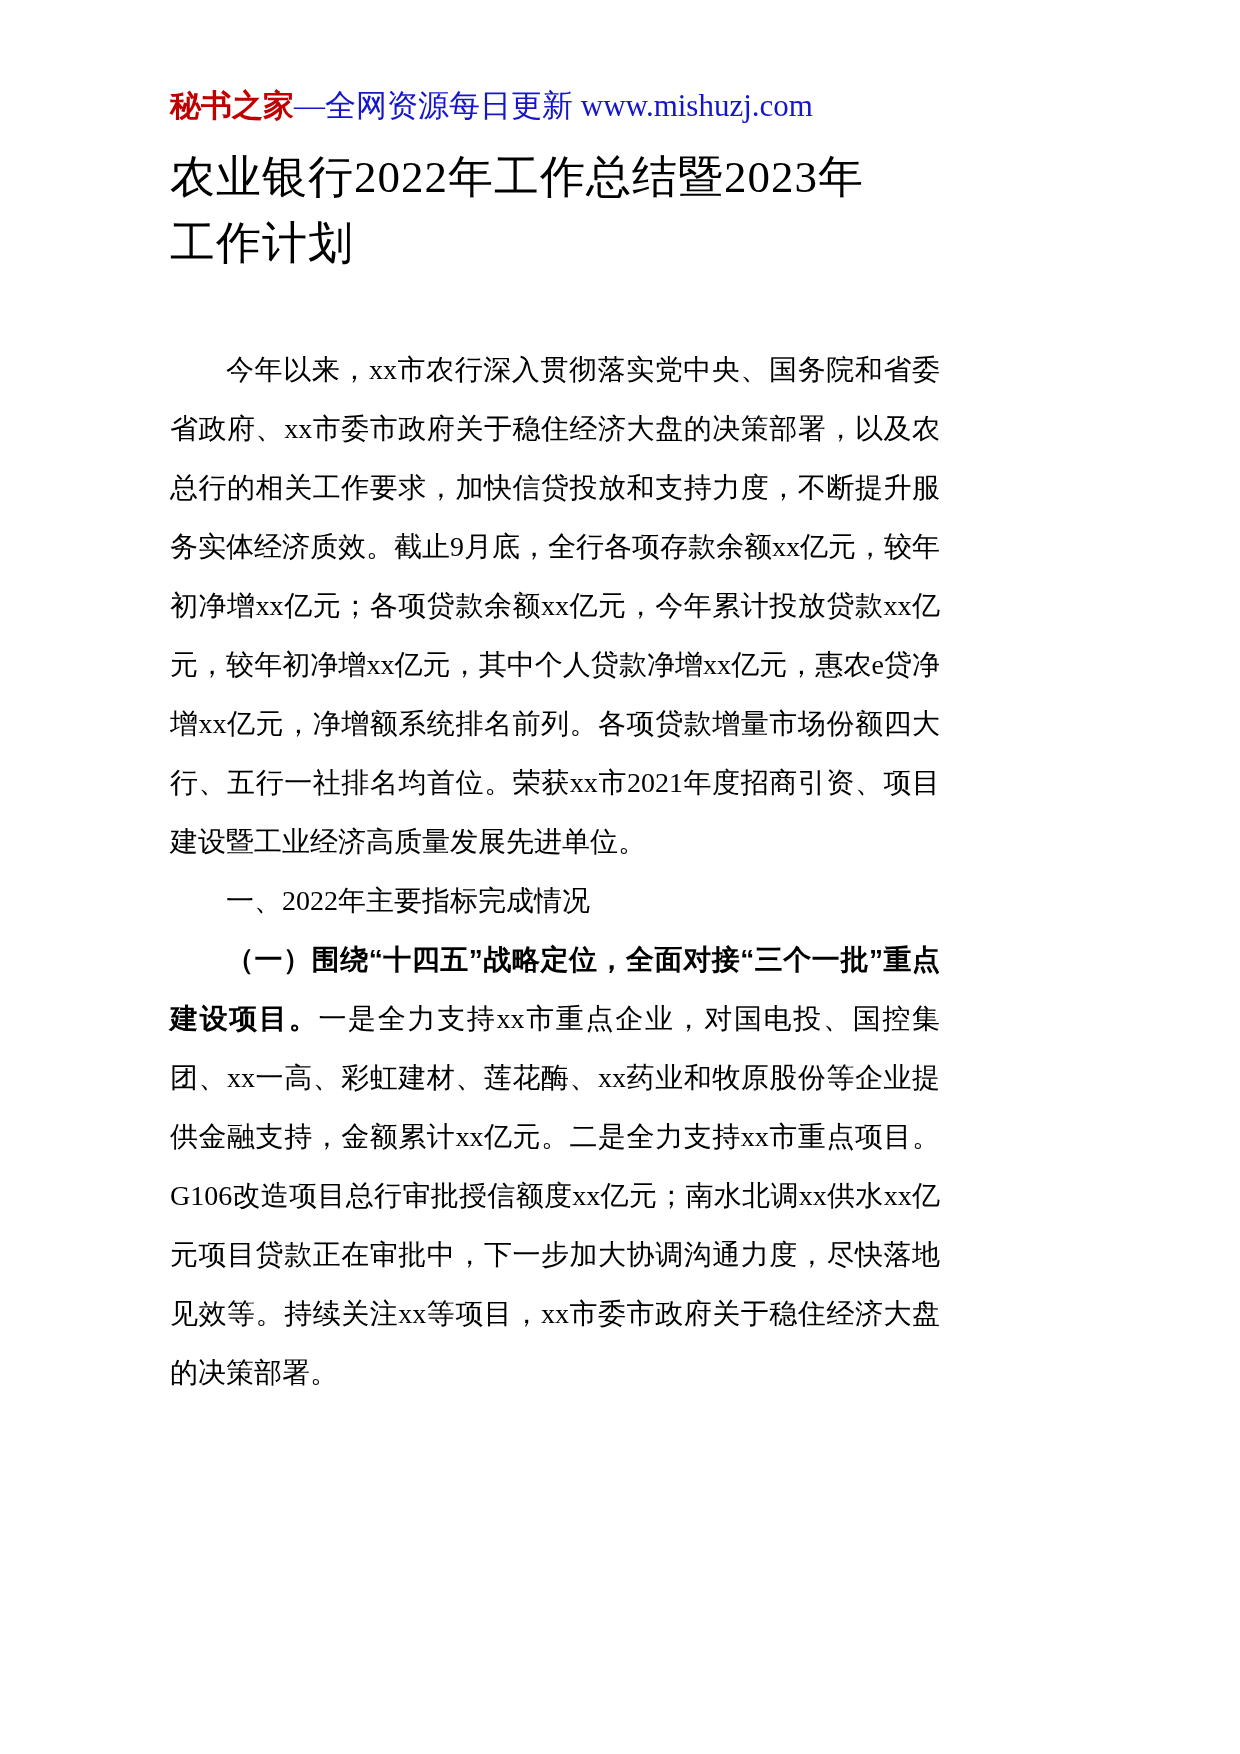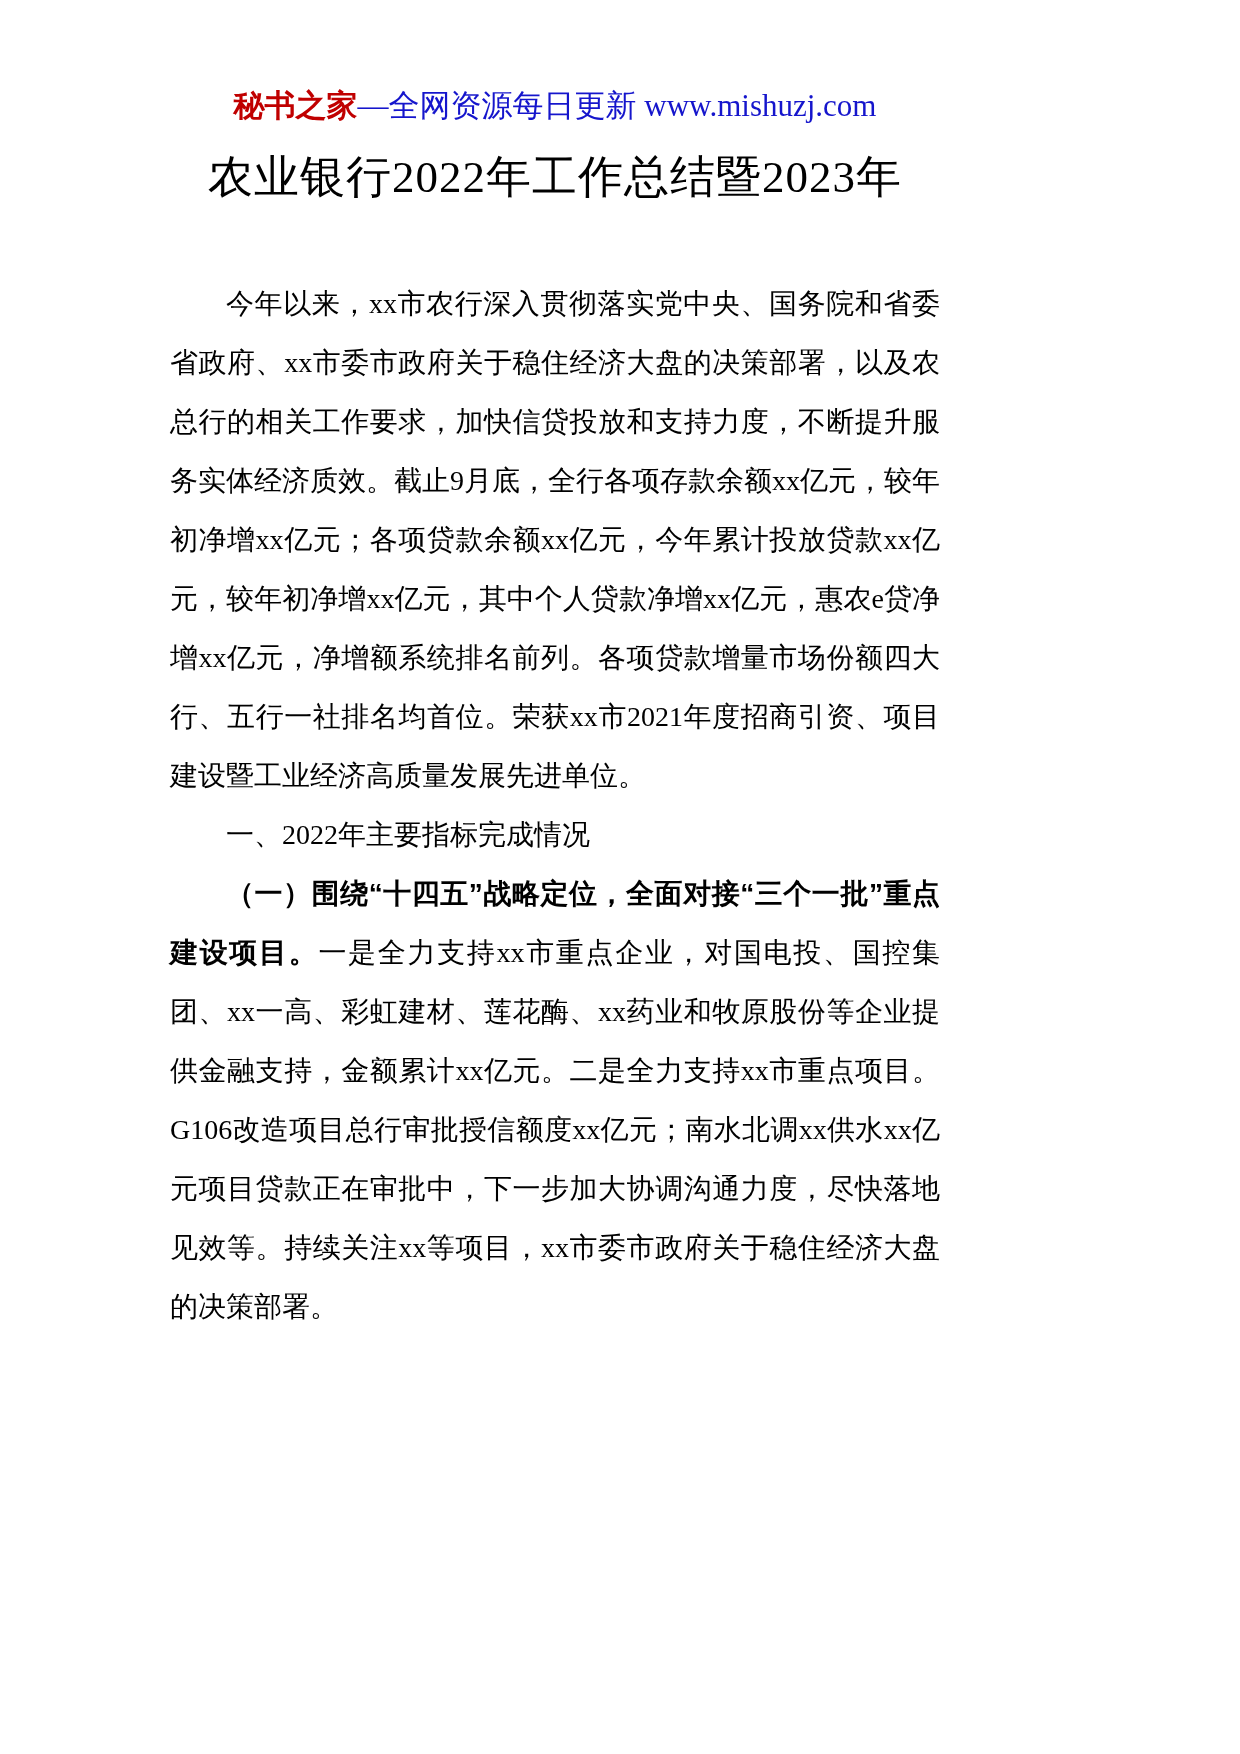--- a/index.html
+++ b/index.html
@@ -11,37 +11,36 @@
     margin: 0 auto;
     background: #ffffff;
     box-sizing: border-box;
     padding: 84px 300px 0 170px;
     font-family: "Liberation Serif", "DejaVu Serif", serif;
     color: #000000;
     overflow: hidden;
   }
 
   .site-header {
-    text-align: center;
+    text-align: left;
     font-size: 31px;
     line-height: 44px;
     white-space: nowrap;
     font-weight: normal;
   }
   .brand {
     color: #c00000;
     font-weight: bold;
   }
   .tagline {
     color: #1515cc;
   }
 
   .doc-title {
     margin: 16px 0 0 0;
-    text-align: center;
     font-size: 45px;
     line-height: 66px;
     font-weight: normal;
     letter-spacing: 1px;
   }
 
   .para {
     margin: 0;
     font-size: 28px;
     line-height: 59px;
@@ -60,20 +59,21 @@
 <body>
 
 <div class="page">
 
   <div class="site-header">
     <span class="brand">秘书之家</span><span class="tagline">—全网资源每日更新 www.mishuzj.com</span>
   </div>
 
   <h1 class="doc-title">
     <span>农业银行2022年工作总结暨2023年</span><br>
+    <span>工作计划</span>
   </h1>
 
   <p class="para first">今年以来，xx市农行深入贯彻落实党中央、国务院和省委省政府、xx市委市政府关于稳住经济大盘的决策部署，以及农总行的相关工作要求，加快信贷投放和支持力度，不断提升服务实体经济质效。截止9月底，全行各项存款余额xx亿元，较年初净增xx亿元；各项贷款余额xx亿元，今年累计投放贷款xx亿元，较年初净增xx亿元，其中个人贷款净增xx亿元，惠农e贷净增xx亿元，净增额系统排名前列。各项贷款增量市场份额四大行、五行一社排名均首位。荣获xx市2021年度招商引资、项目建设暨工业经济高质量发展先进单位。</p>
 
   <p class="para">一、2022年主要指标完成情况</p>
 
   <p class="para">
     <span class="bold-lead">（一）围绕“十四五”战略定位，全面对接“三个一批”重点建设项目。</span><span>一是全力支持xx市重点企业，对国电投、国控集团、xx一高、彩虹建材、莲花酶、xx药业和牧原股份等企业提供金融支持，金额累计xx亿元。二是全力支持xx市重点项目。G106改造项目总行审批授信额度xx亿元；南水北调xx供水xx亿元项目贷款正在审批中，下一步加大协调沟通力度，尽快落地见效等。持续关注xx等项目，xx市委市政府关于稳住经济大盘的决策部署。</span>
   </p>
 

